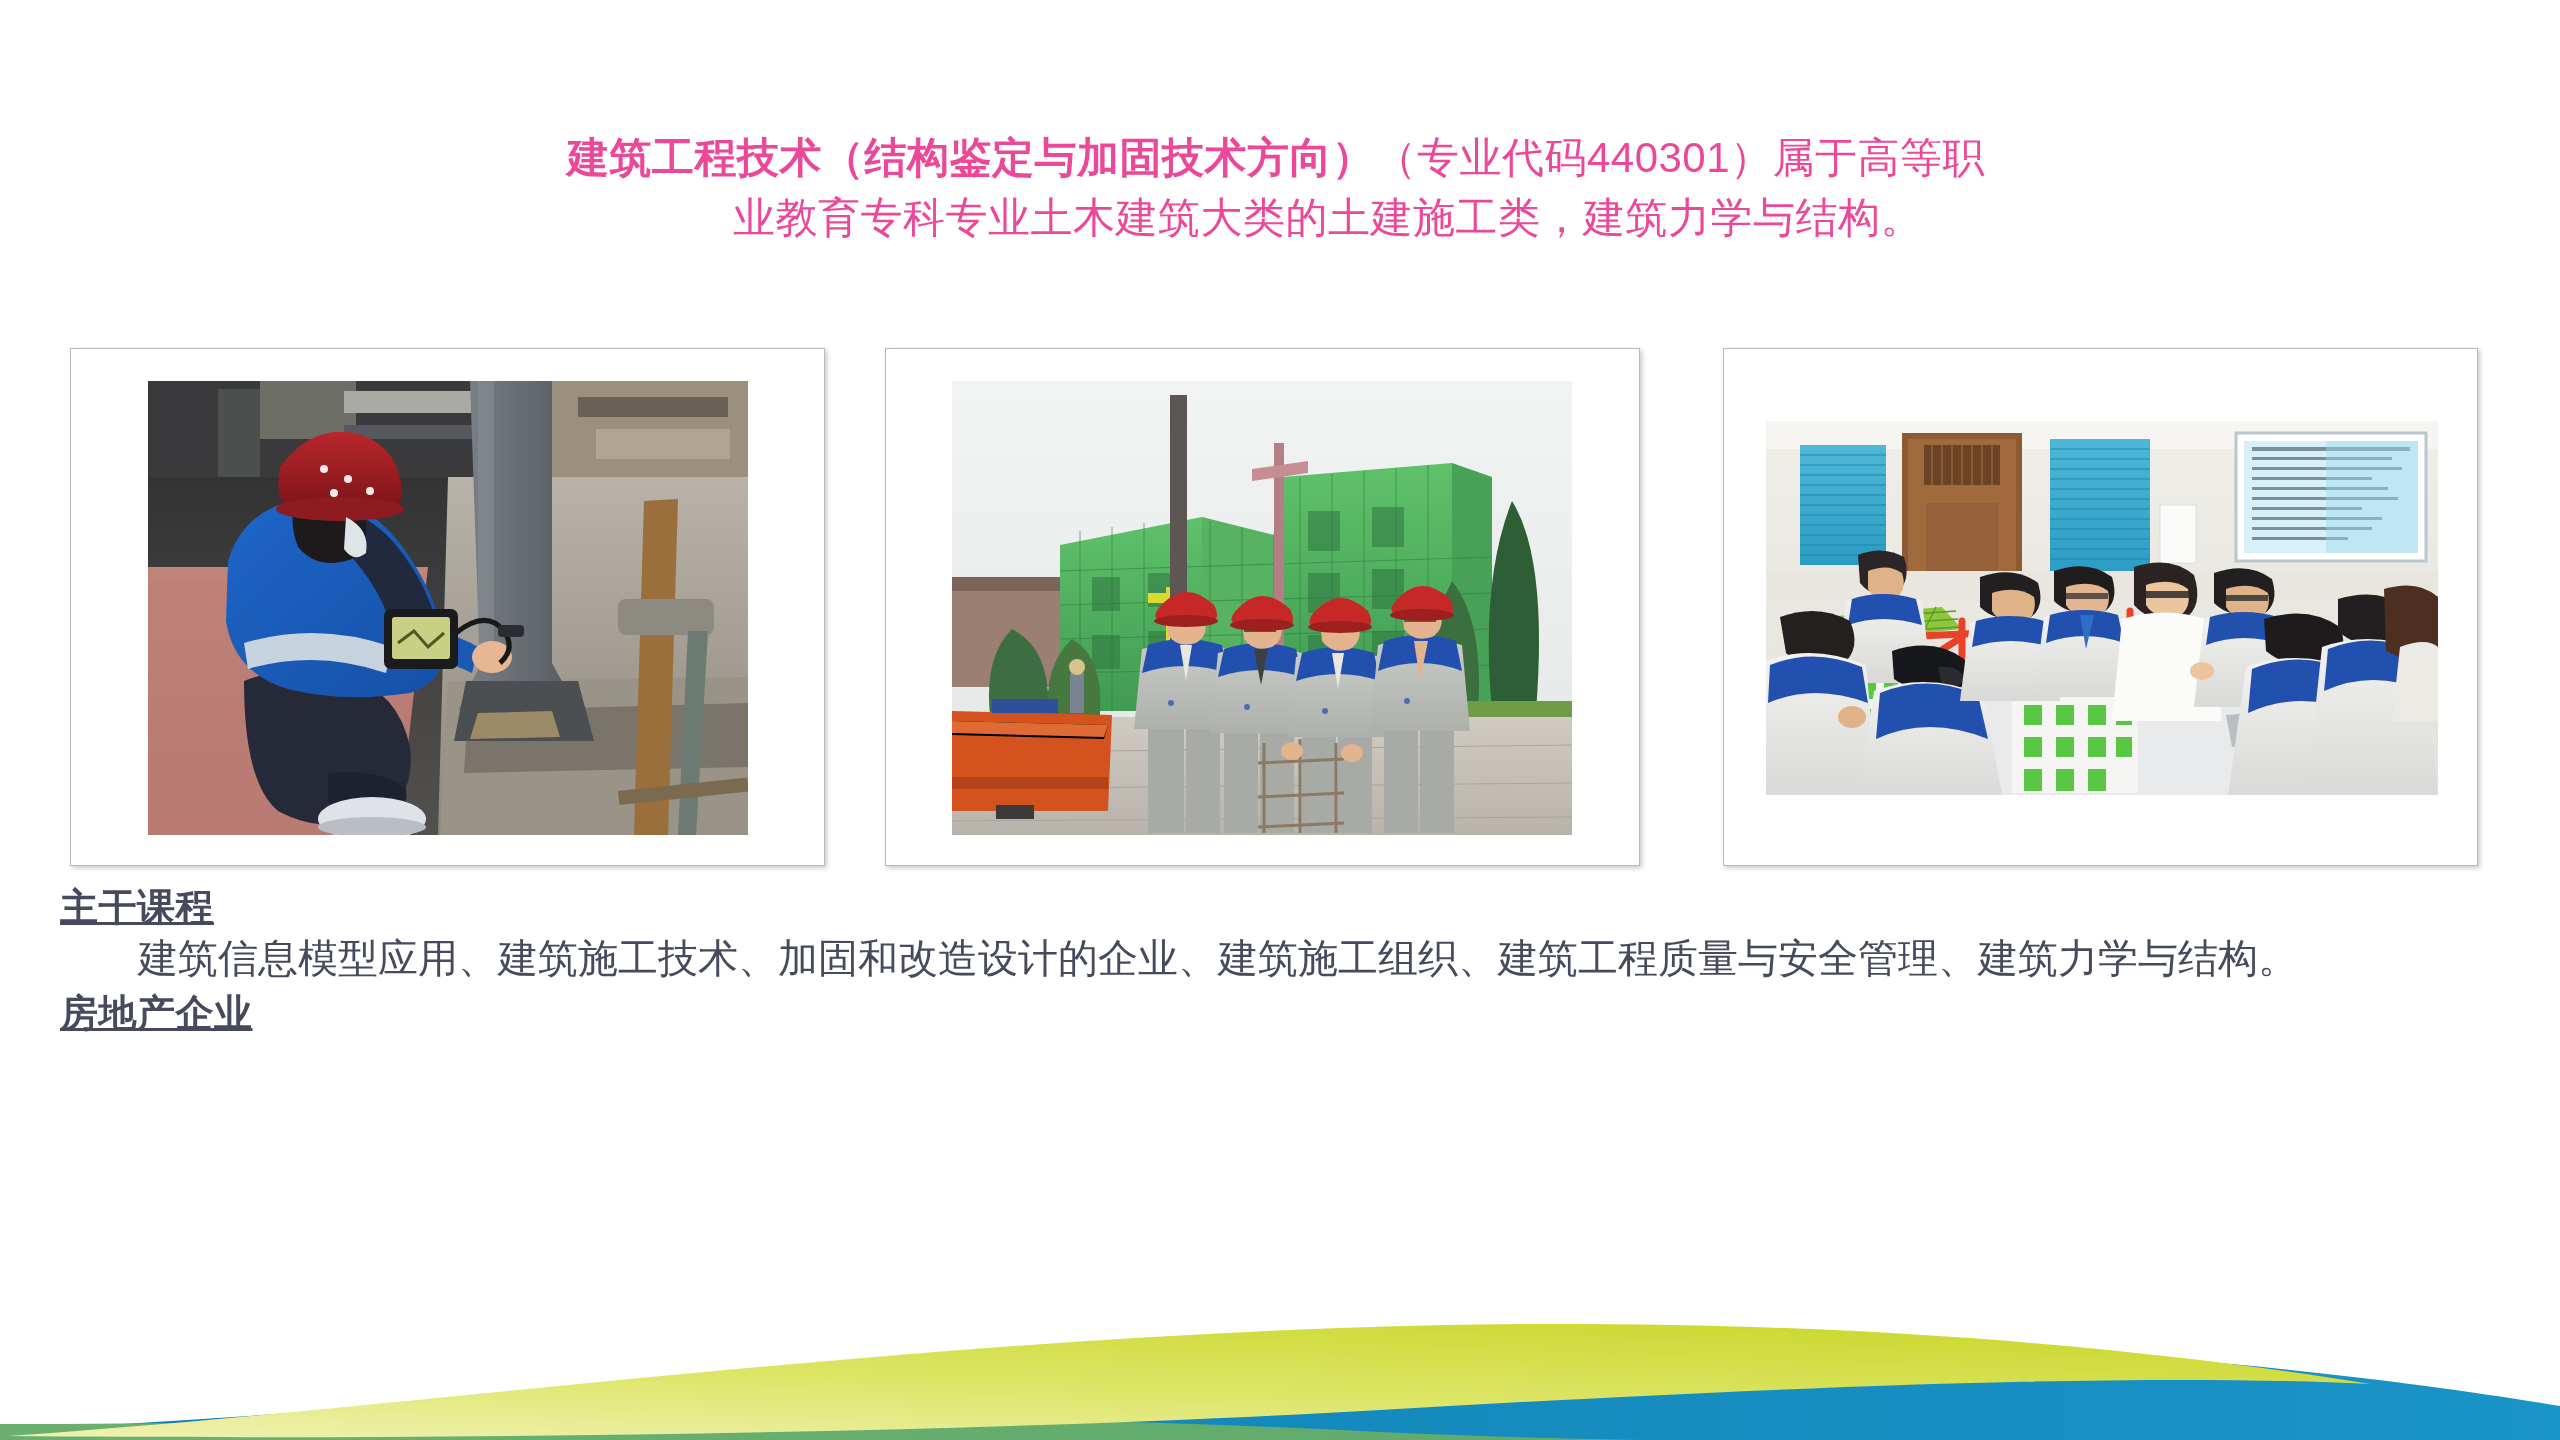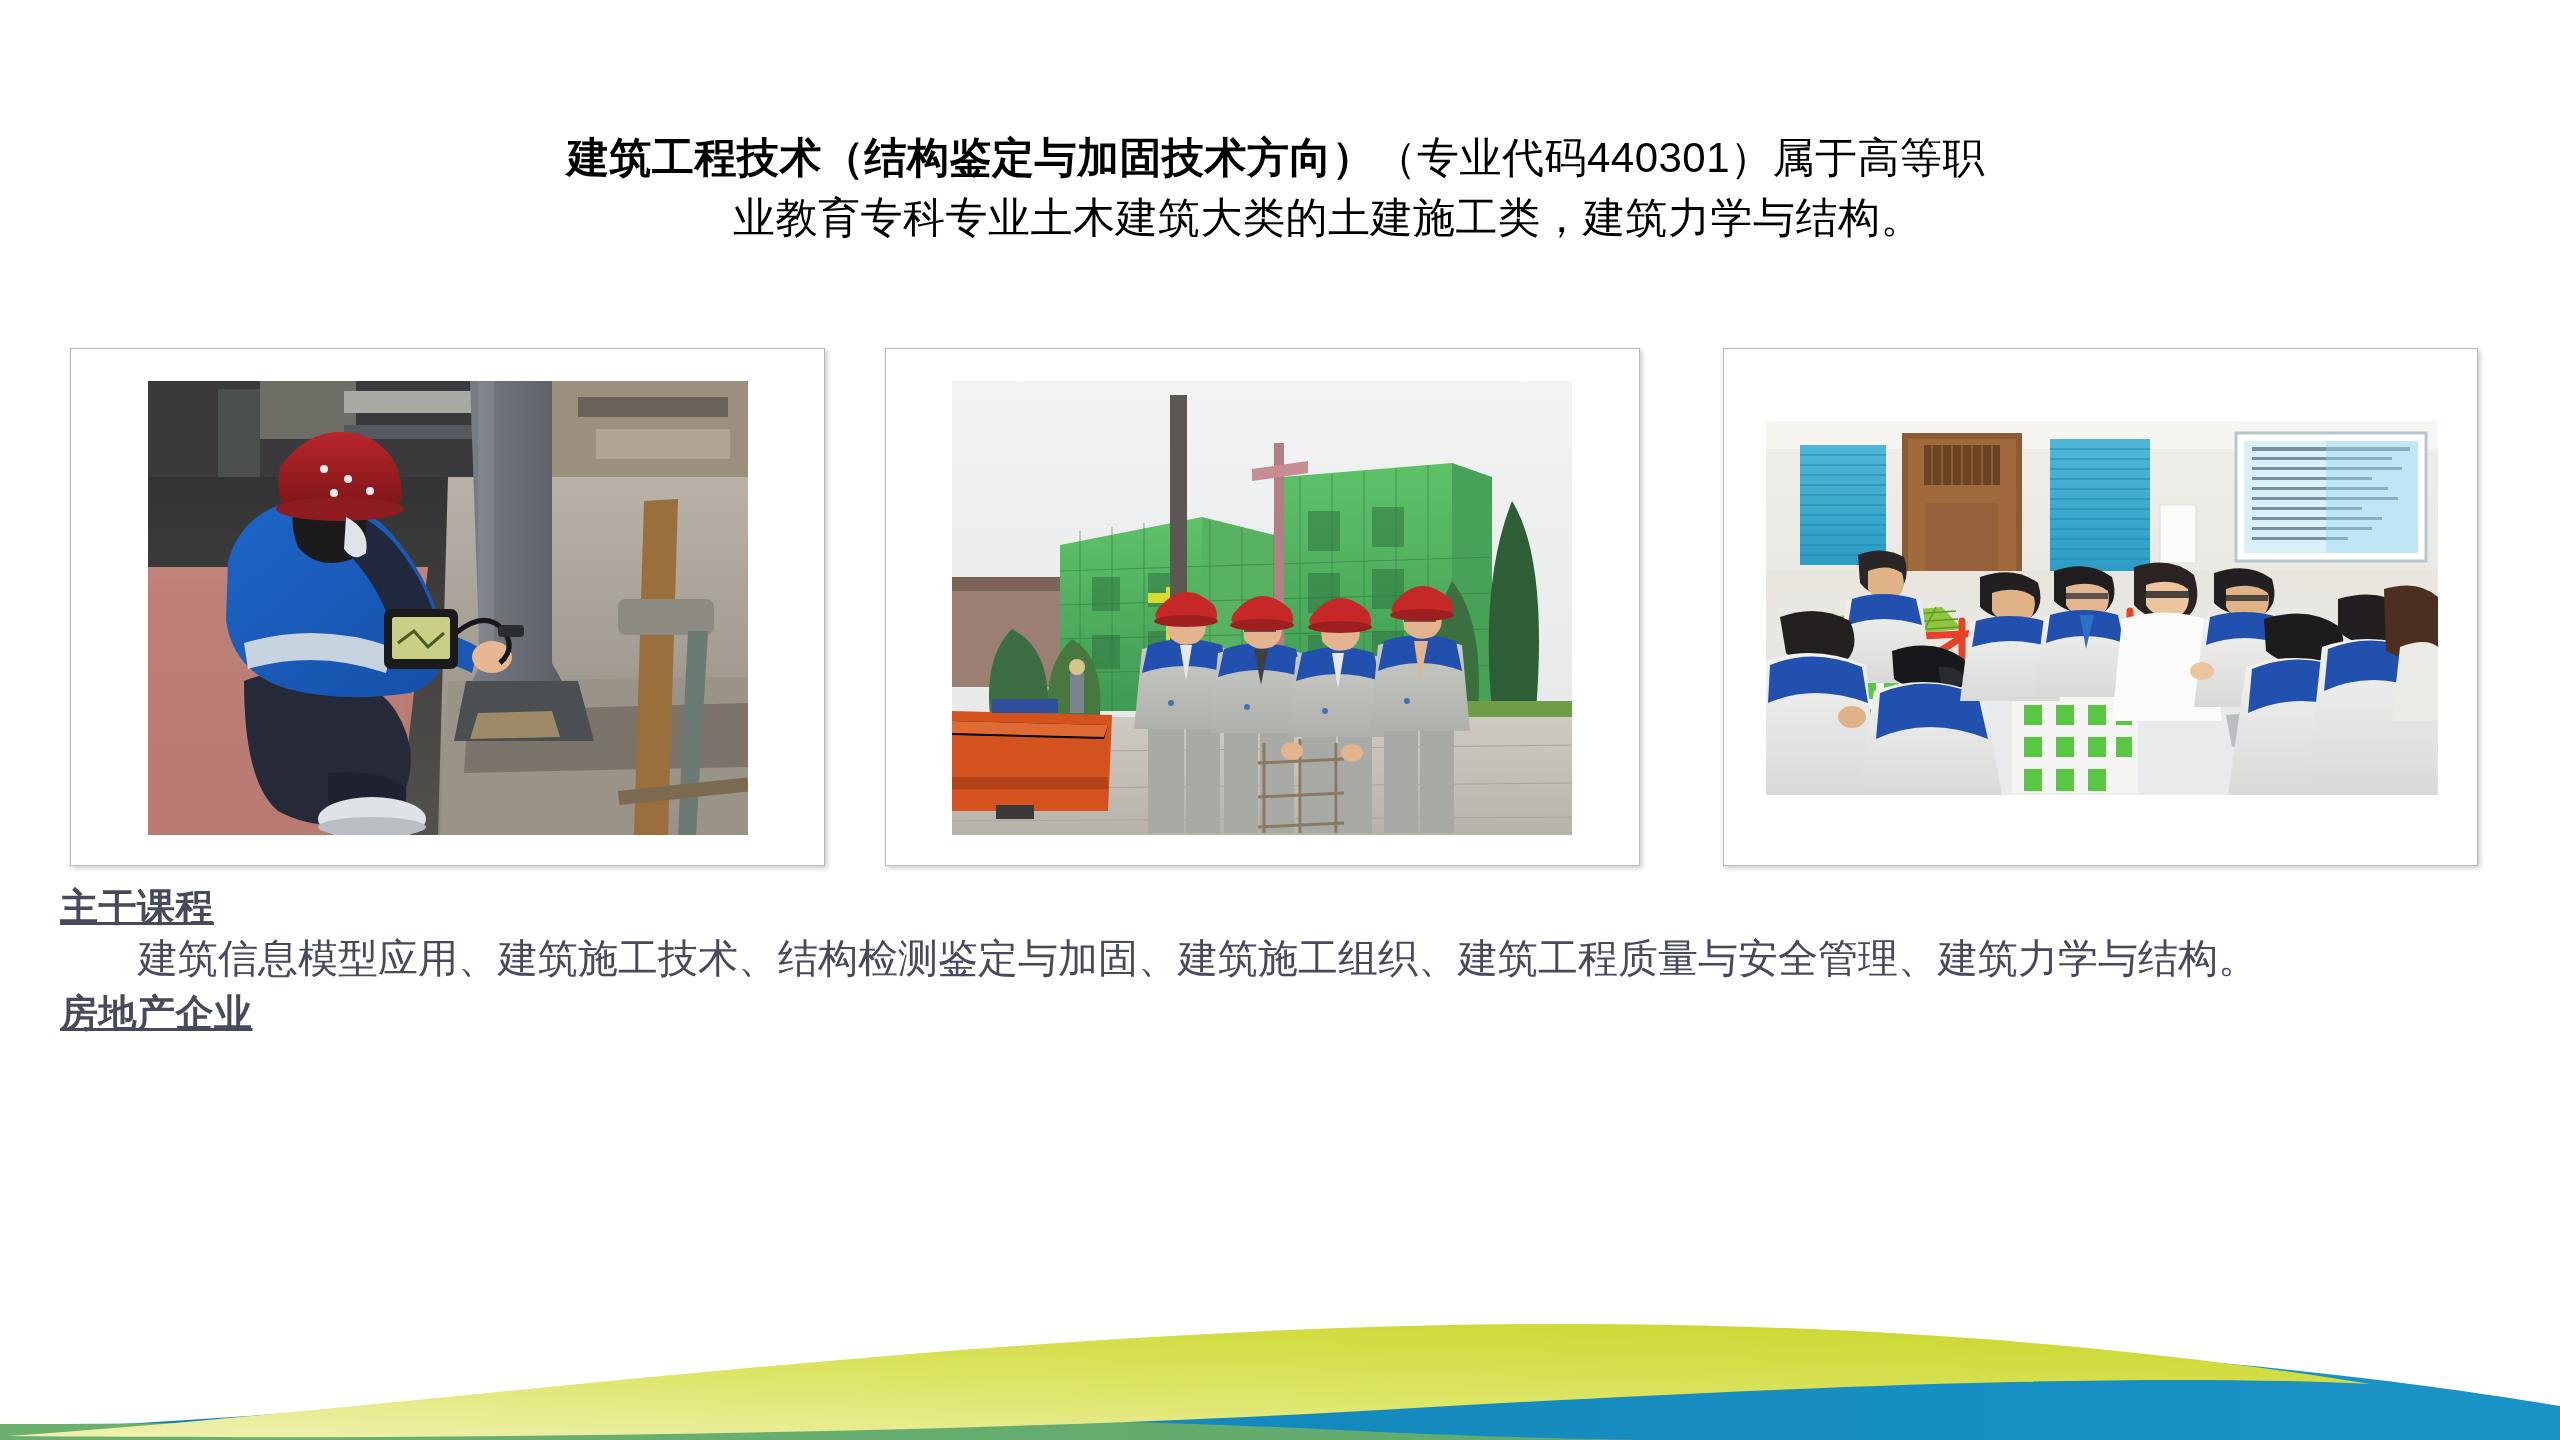--- a/index.html
+++ b/index.html
@@ -27,21 +27,21 @@
   
   #title-block {
     position: absolute;
     left: 300px;
     top: 128px;
     width: 1960px;
     text-align: center;
     line-height: 1.42;
     font-size: 42px;
     letter-spacing: 0.5px;
-    color: #000000;
+    color: #ec4899;
   }
   #title-block .t-strong {
     font-weight: bold;
   }
   #title-block .t-normal {
     font-weight: normal;
   }
   .title-line {
     display: block;
     white-space: nowrap;
@@ -577,21 +577,21 @@
         </svg>
       </div>
     </div>
 
   </div>
 
   <div id="body-text">
 
     <div id="course-section">
       <div class="section-heading">主干课程</div>
-      <p class="section-body"><span class="indent"></span><span>建筑信息模型应用、建筑施工技术、结构检测鉴定与加固、建筑施工组织、建筑工程质量与安全管理、建筑力学与结构。</span></p>
+      <p class="section-body"><span class="indent"></span><span>建筑信息模型应用、建筑施工技术、加固和改造设计的企业、建筑施工组织、建筑工程质量与安全管理、建筑力学与结构。</span></p>
     </div>
 
     <div id="job-section">
       <div class="section-heading">房地产企业</div>
     </div>
 
   </div>
 
   <div id="bottom-wave">
     <svg viewBox="0 0 2560 160" preserveAspectRatio="none" aria-hidden="true">

